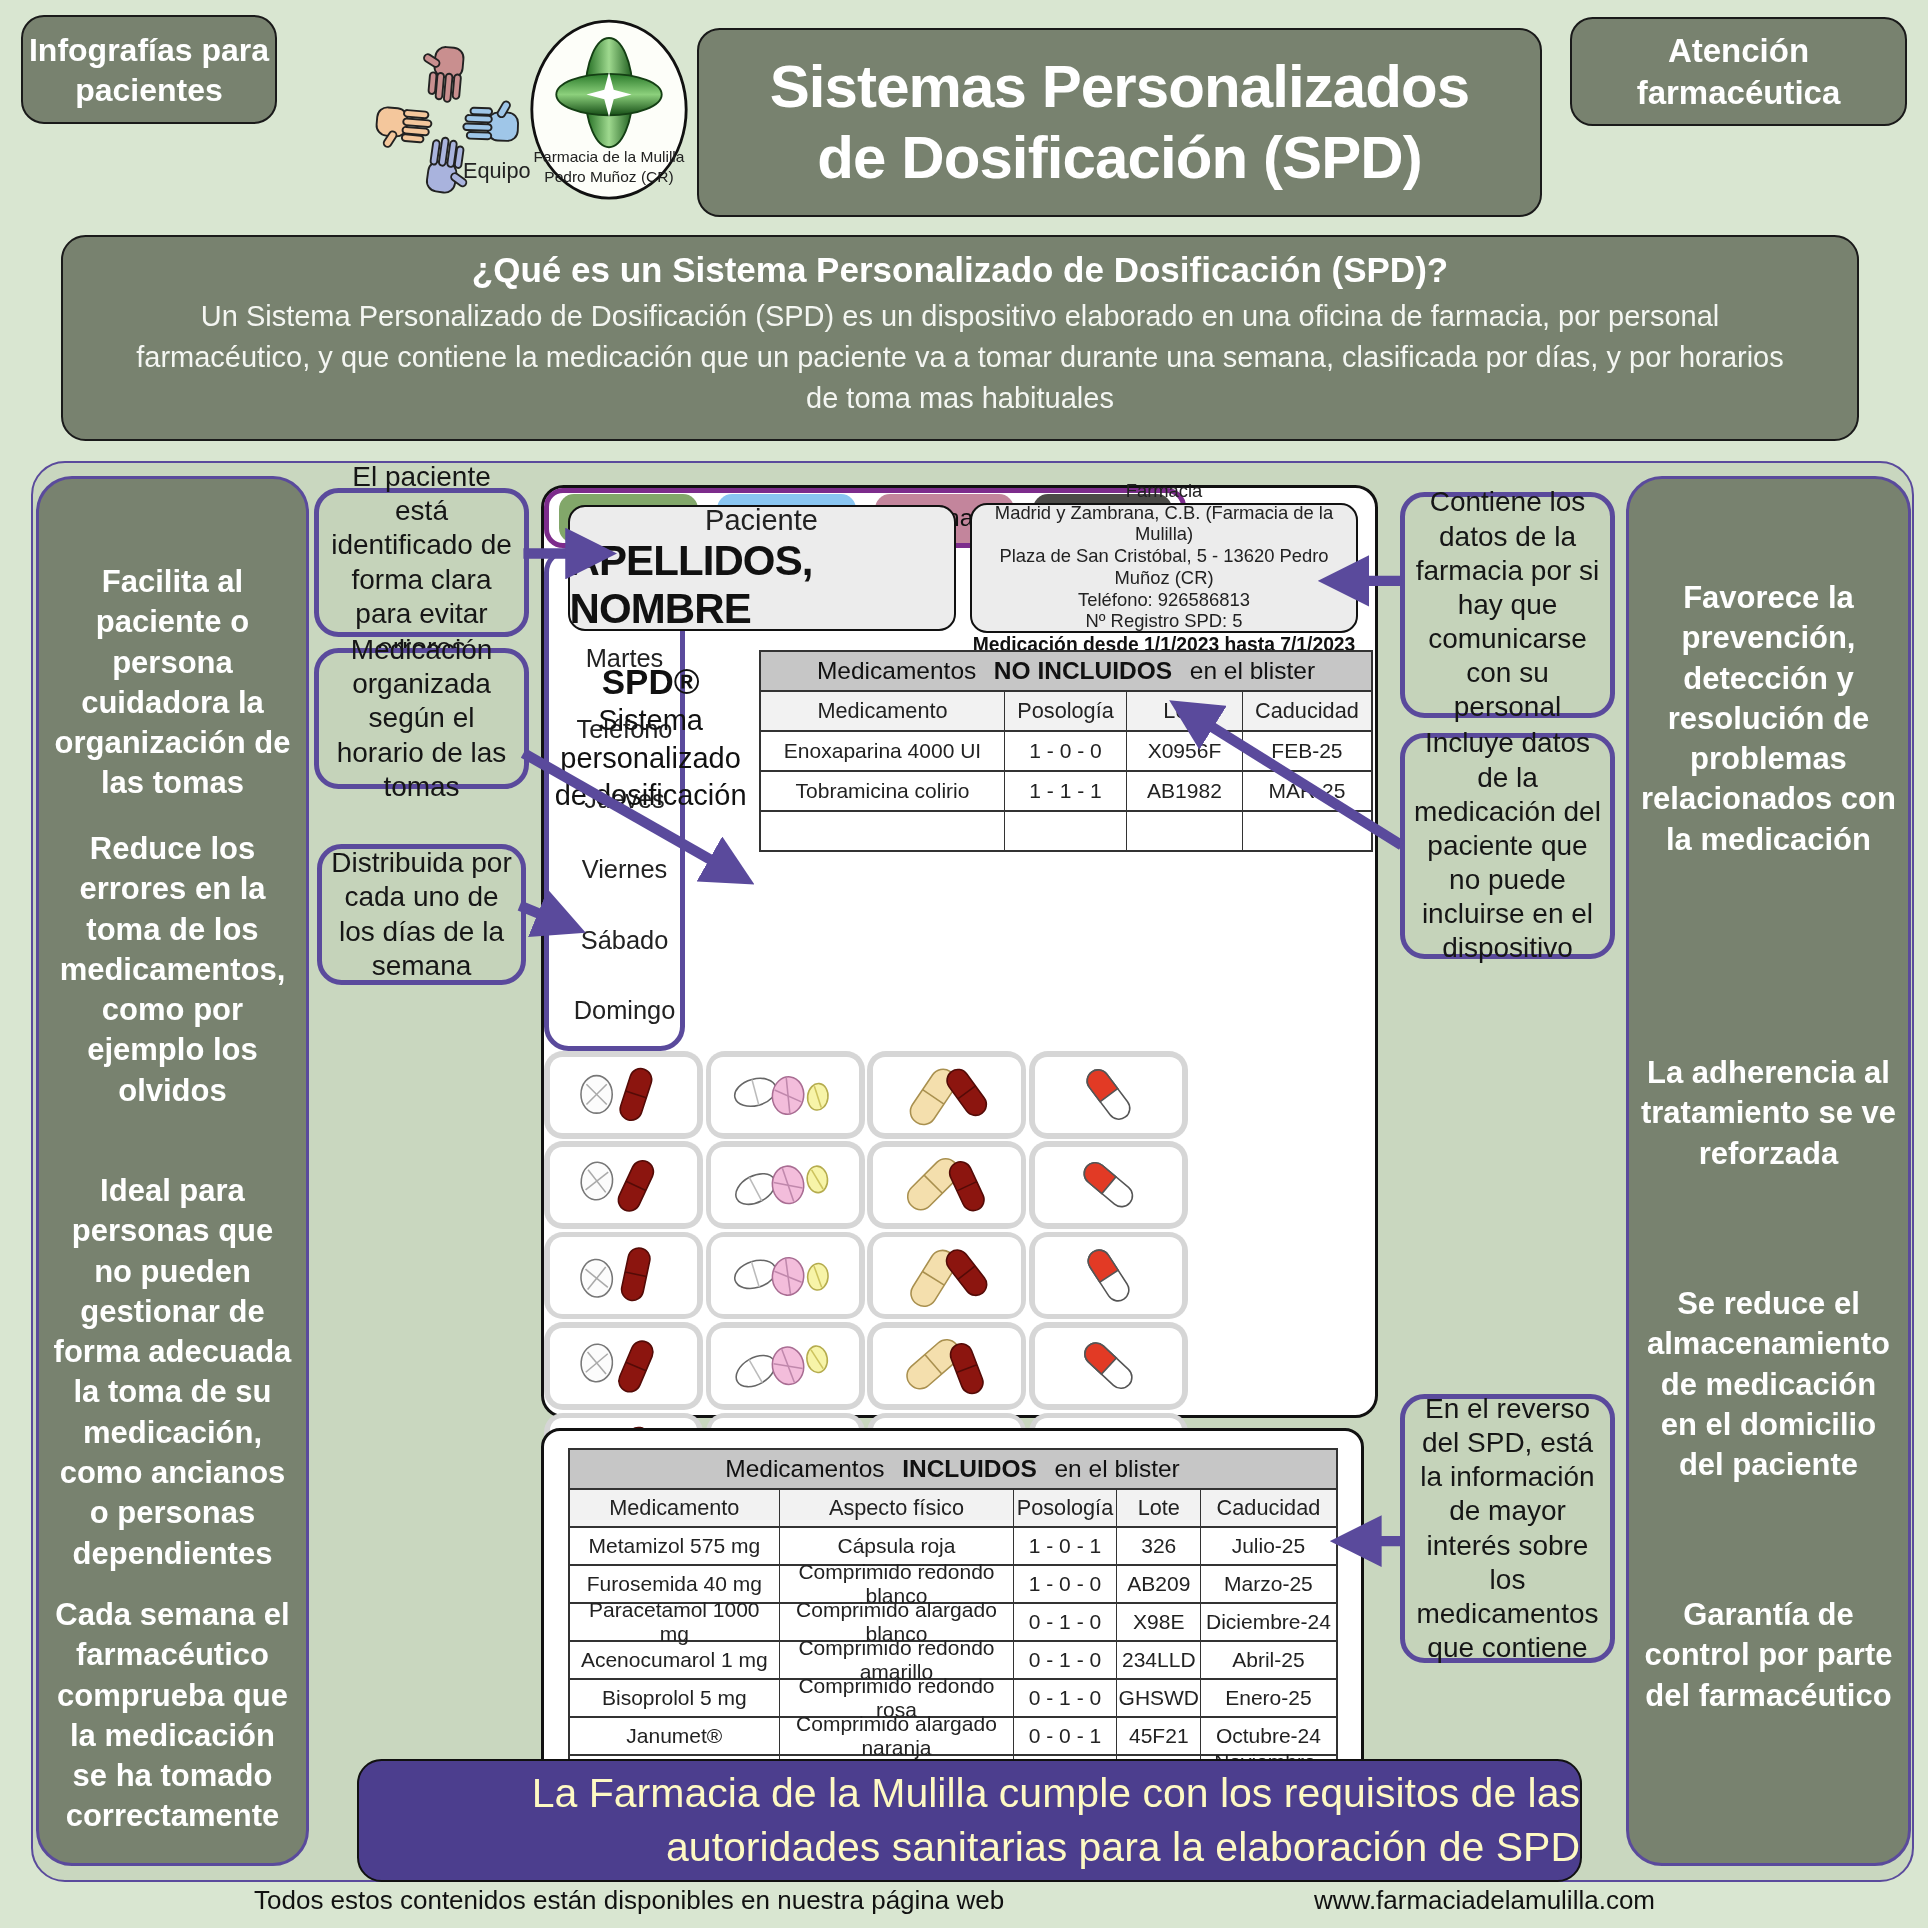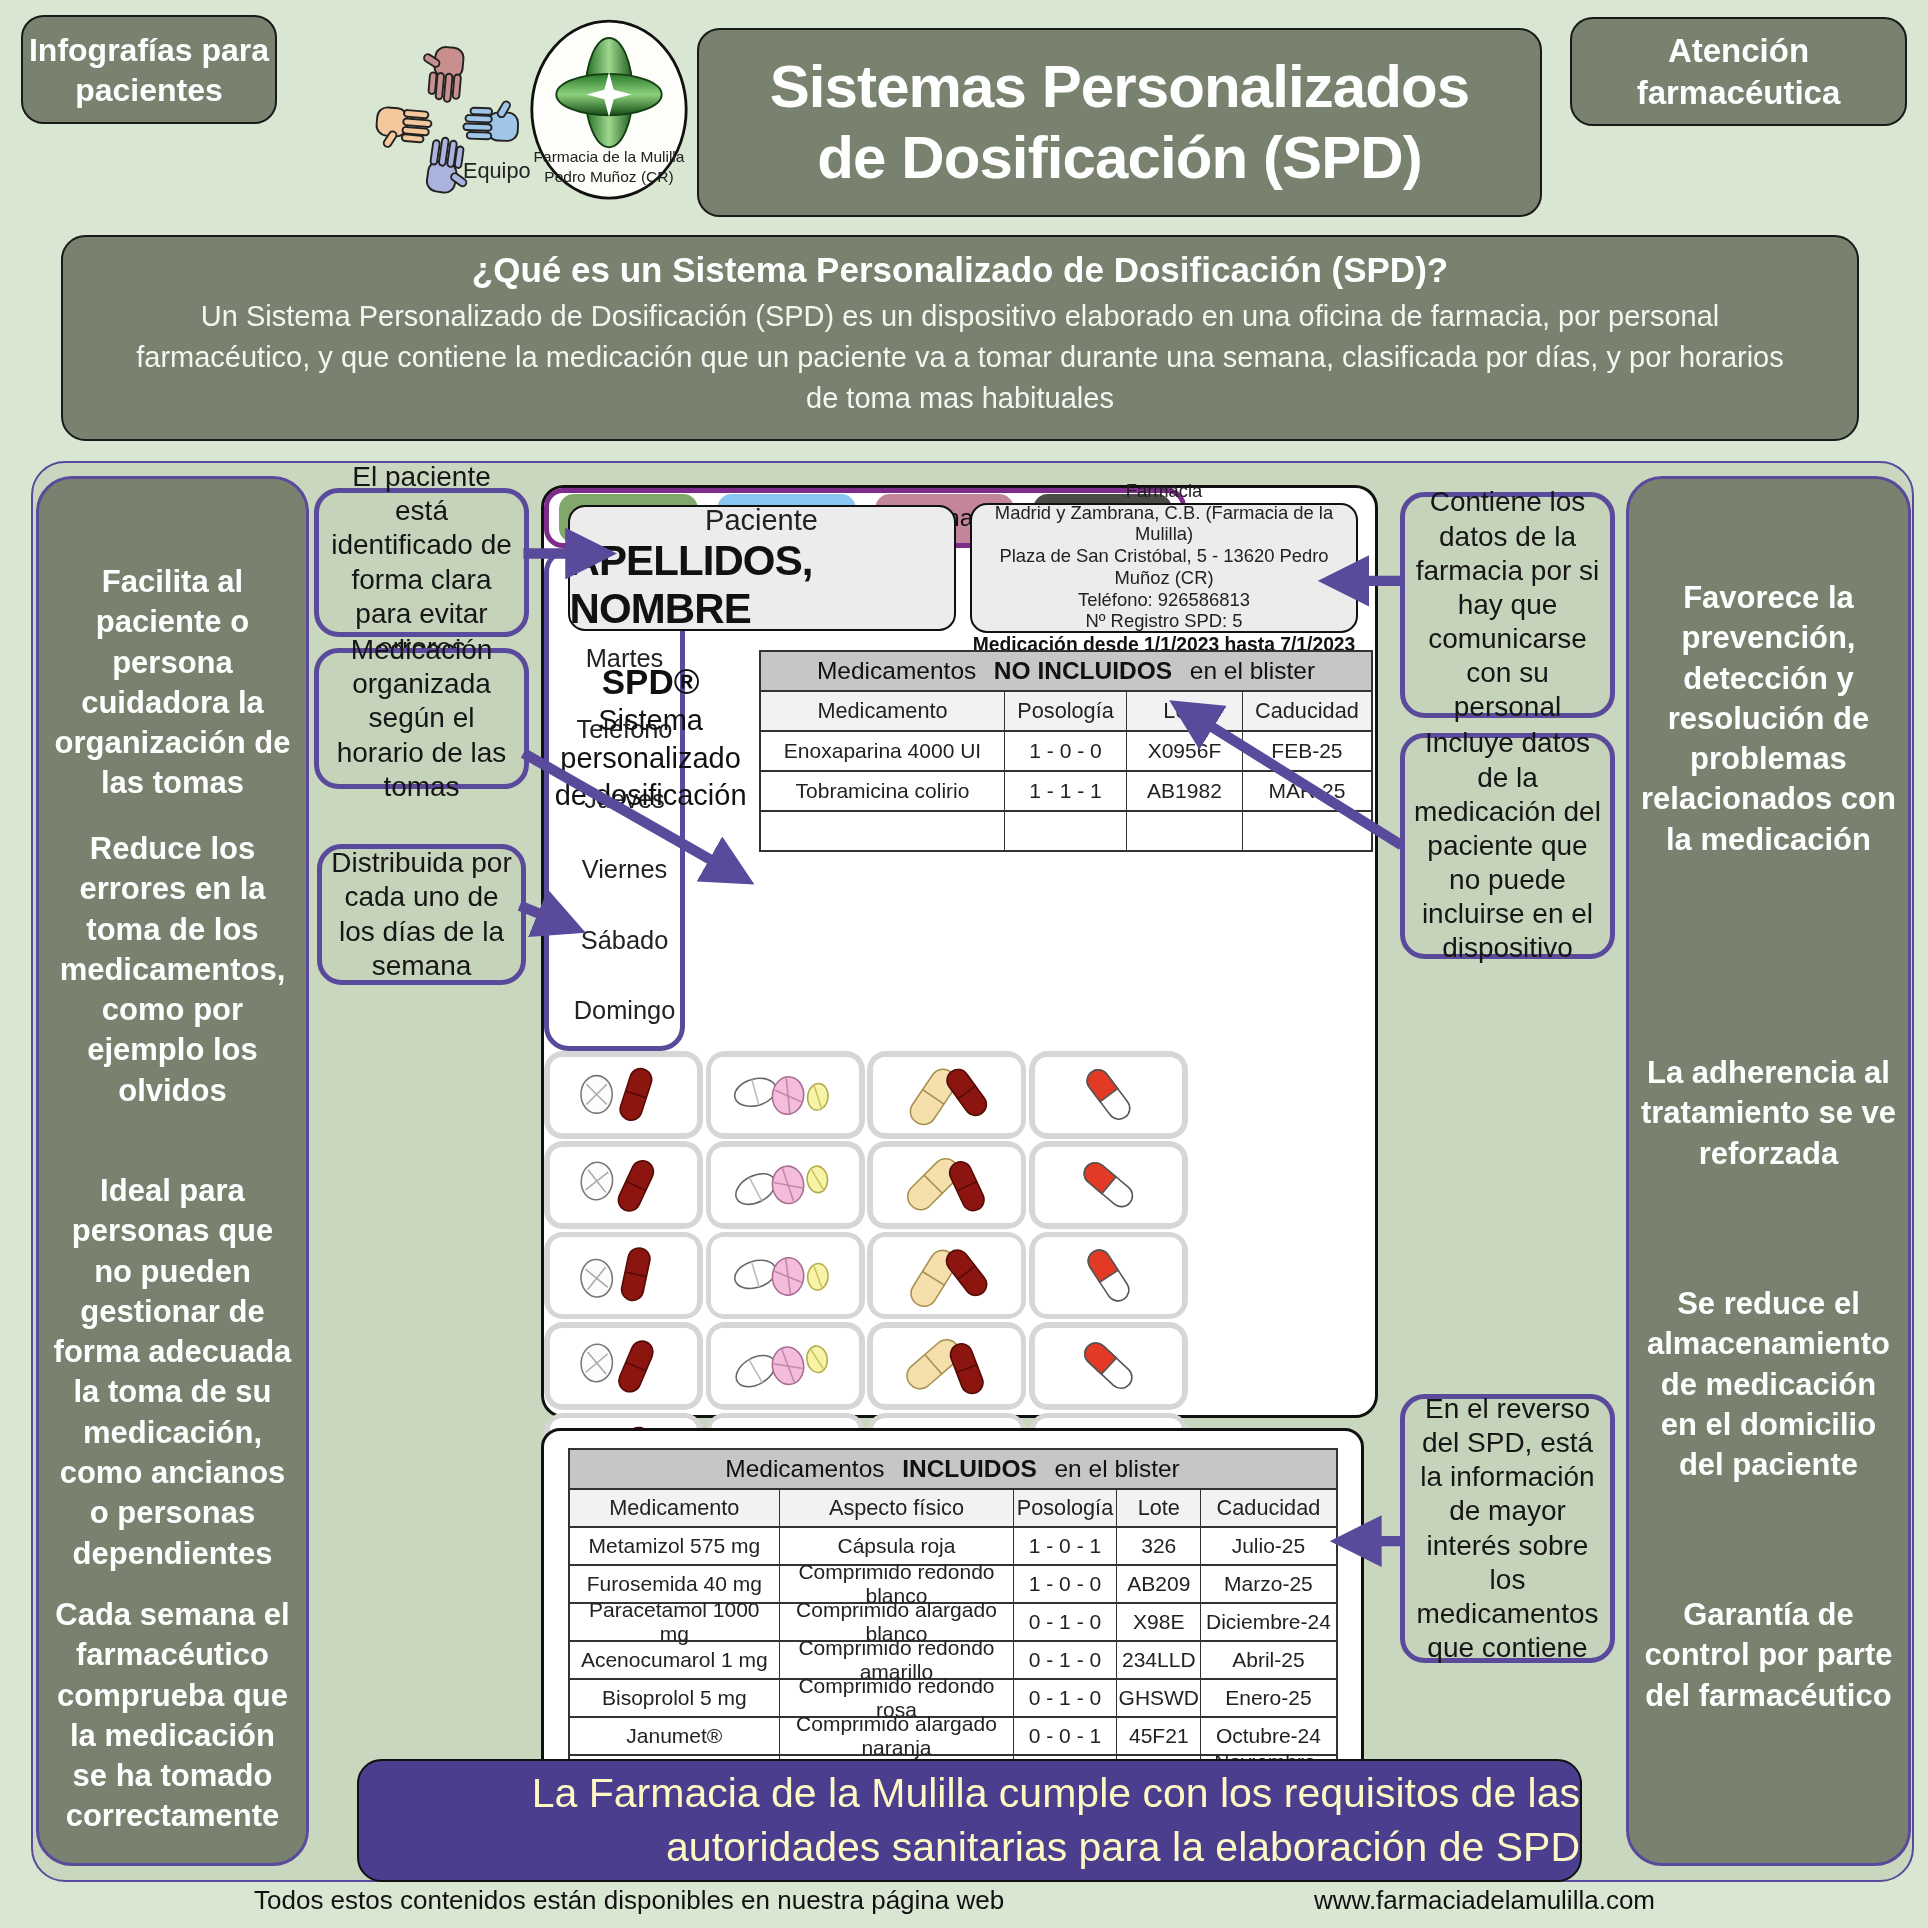--- a/index.html
+++ b/index.html
@@ -3,21 +3,21 @@
 <meta charset="utf-8">
 <style>
   html,body{margin:0;padding:0;}
   body{font-family:"Liberation Sans", sans-serif; background:#d9e6d1;}
   #page{position:relative;width:1928px;height:1928px;background:#d9e6d1;overflow:hidden;}
 
   .darkbox{background:#78826f;border:2.8px solid #1a1a1a;border-radius:22.6px;color:#fff;}
   .abs{position:absolute;}
 
   
-  #badge-left{left:21px;top:15px;width:252px;height:105px;display:flex;align-items:center;justify-content:center;text-align:center;font-size:32px;font-weight:bold;line-height:1.25;}
+  #badge-left{left:21px;top:15px;width:252px;height:105px;display:flex;align-items:center;justify-content:center;text-align:center;font-size:32px;font-weight:bold;line-height:1.25;border-radius:23px;}
   #badge-right{left:1570px;top:17px;width:333px;height:105px;display:flex;align-items:center;justify-content:center;text-align:center;font-size:33px;font-weight:bold;line-height:1.25;}
   #title-box{left:697px;top:28px;width:841px;height:185px;display:flex;flex-direction:column;align-items:center;justify-content:center;font-size:60px;font-weight:bold;line-height:1.18;letter-spacing:-0.9px;}
   #hands-logo{left:356px;top:21px;}
   #equipo-label{left:463px;top:158px;font-size:21.7px;color:#222;}
   #cross-logo{left:529px;top:19px;}
 
   
   #intro-box{left:61px;top:235px;width:1794px;height:202px;border-radius:24.5px;text-align:center;}
   #intro-heading{margin-top:13px;font-size:35px;font-weight:bold;}
   #intro-body{margin:5.6px auto 0;width:92%;font-size:29px;line-height:1.42;color:#f4f6f2;}

